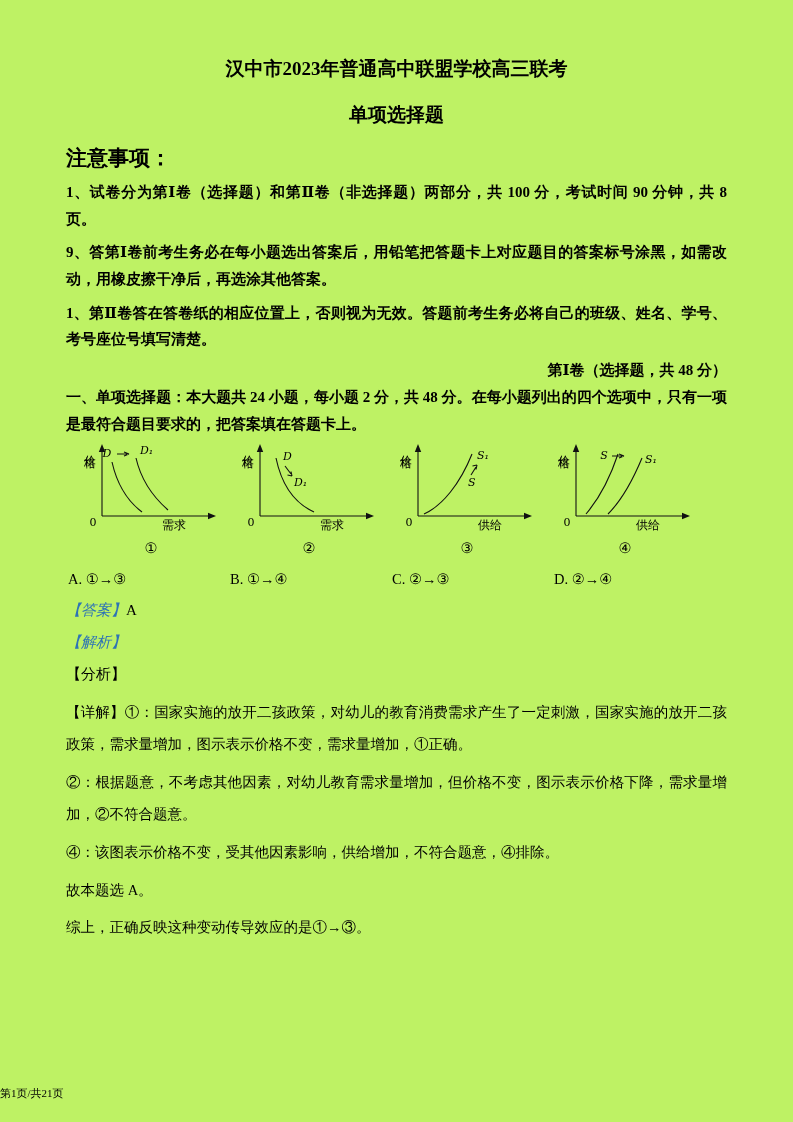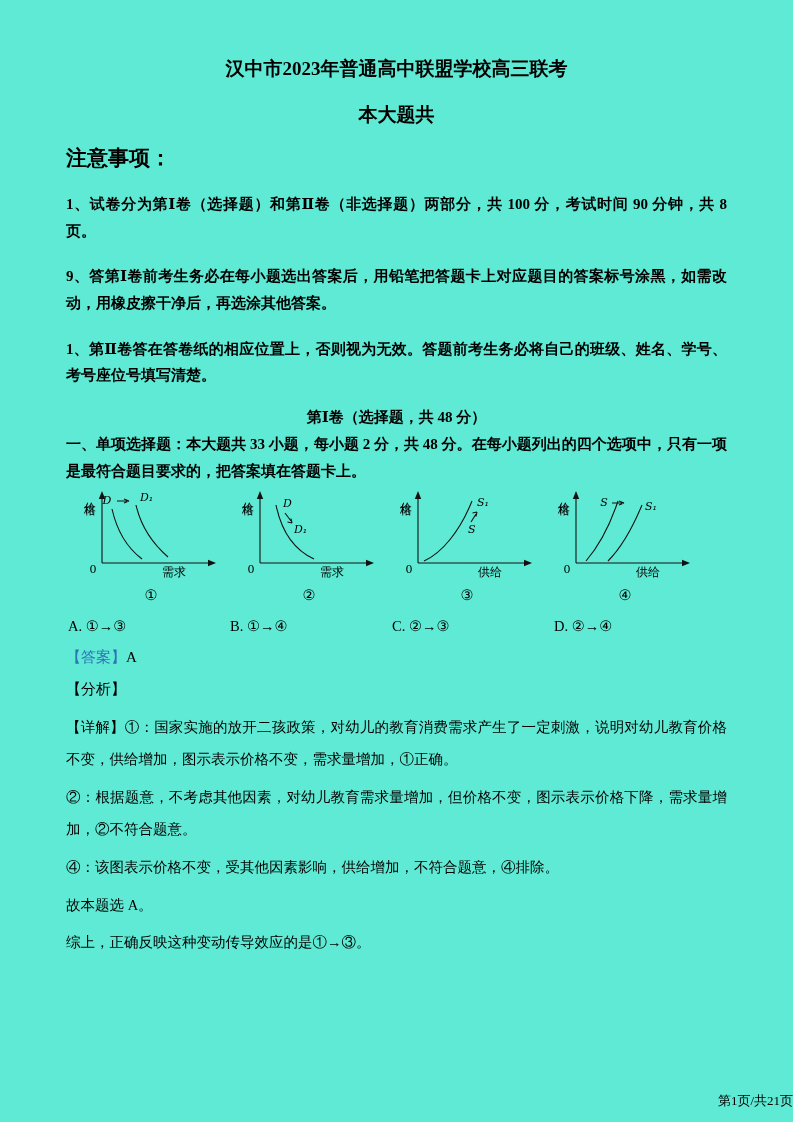--- a/index.html
+++ b/index.html
@@ -1,62 +1,62 @@
 <!DOCTYPE html>
 <html style="--accent-blue: #2E74B5;"><head>
 <meta charset="utf-8">
 <style>
   html,body { margin:0; padding:0; background:#ffffff; }
   .page {
     width:793px; height:1122px; position:relative; box-sizing:border-box;
-    margin:0 auto; background:#5eead4; color:#000;
+    margin:0 auto; background:#bef264; color:#000;
     font-family:"Liberation Serif","DejaVu Serif",serif;
     padding:40px 66px 7px 66px; overflow:hidden;
   }
   .title    { text-align:center; font-size:19px; font-weight:bold; margin:16px 0 0 0; }
   .subtitle { text-align:center; font-size:19px; font-weight:bold; margin:20px 0 16px 0; }
   .notice-heading { font-size:21px; font-weight:bold; margin:4px 0 2px 0; }
-  .notice   { font-size:15px; font-weight:bold; line-height:1.78; margin:19px 0; text-align:justify; }
-  .section-title { text-align:center; font-size:15px; font-weight:bold; margin:8px 0 4px 0; }
+  .notice   { font-size:15px; font-weight:bold; line-height:1.78; margin:7px 0; text-align:justify; }
+  .section-title { text-align:right; font-size:15px; font-weight:bold; margin:8px 0 4px 0; }
   .intro    { font-size:15px; font-weight:bold; line-height:1.8; margin:2px 0 4px 0; text-align:justify; }
   .question { font-size:14.5px; line-height:2.25; margin:4px 0 2px 0; text-align:justify; }
   .graphs-row { display:flex; margin:2px 0 0 6px; }
   .graph { position:relative; width:158px; }
   .ylab {
     position:absolute; left:9px; top:3px;
     writing-mode:vertical-rl; text-orientation:upright;
     font-size:12px; letter-spacing:2px;
   }
   .gnum { text-align:center; font-size:14.5px; margin-top:0px; }
   .graph svg text { font-family:"DejaVu Serif","DejaVu Sans",serif; }
   .curve-label { font-style:italic; font-size:11px; }
   .axis-label { font-size:12px; }
   .origin-label { font-size:11px; }
   .options-row { display:flex; font-size:14.5px; margin:14px 0 6px 2px; }
   .options-row span { width:162px; }
   .tag-line { font-size:15px; margin:13px 0; }
-  .blue { color:var(--accent-blue,#2E74B5); }
+  .blue { color:var(--accent-blue,#2E74B5);font-style:italic; }
   .detail { font-size:14.5px; line-height:2.2; margin:6px 0; text-align:justify; }
-  .footer { position:absolute; bottom:12px; left:0; right:0; text-align:right; font-size:13px; }
+  .footer { position:absolute; bottom:21px; left:0; right:0; text-align:left; font-size:11px; }
 </style>
 </head>
 <body>
 
 <div class="page">
 
   <h1 class="title">汉中市2023年普通高中联盟学校高三联考</h1>
-  <h2 class="subtitle">本大题共</h2>
+  <h2 class="subtitle">单项选择题</h2>
 
   <p class="notice-heading">注意事项：</p>
   <p class="notice">1、试卷分为第Ⅰ卷（选择题）和第Ⅱ卷（非选择题）两部分，共 100 分，考试时间 90 分钟，共 8 页。</p>
   <p class="notice">9、答第Ⅰ卷前考生务必在每小题选出答案后，用铅笔把答题卡上对应题目的答案标号涂黑，如需改动，用橡皮擦干净后，再选涂其他答案。</p>
   <p class="notice">1、第Ⅱ卷答在答卷纸的相应位置上，否则视为无效。答题前考生务必将自己的班级、姓名、学号、考号座位号填写清楚。</p>
 
   <h3 class="section-title">第Ⅰ卷（选择题，共 48 分）</h3>
-  <p class="intro">一、单项选择题：本大题共 33 小题，每小题 2 分，共 48 分。在每小题列出的四个选项中，只有一项是最符合题目要求的，把答案填在答题卡上。</p>
+  <p class="intro">一、单项选择题：本大题共 24 小题，每小题 2 分，共 48 分。在每小题列出的四个选项中，只有一项是最符合题目要求的，把答案填在答题卡上。</p>
 
 
   <div class="graphs-row">
 
     <div class="graph">
       <div class="ylab">价格</div>
       <svg width="158" height="94" viewBox="0 0 158 94">
         <g stroke="#111" stroke-width="1.1" fill="none">
           <line x1="30" y1="8" x2="30" y2="74"></line>
           <line x1="30" y1="74" x2="138" y2="74"></line>
@@ -145,23 +145,24 @@
   <div class="options-row">
     <span>A. ①→③</span>
     <span>B. ①→④</span>
     <span>C. ②→③</span>
     <span>D. ②→④</span>
   </div>
 
   <p class="tag-line">
     <span class="blue">【答案】</span><span>A</span>
   </p>
+  <p class="tag-line blue">【解析】</p>
   <p class="tag-line">【分析】</p>
 
-  <p class="detail">【详解】①：国家实施的放开二孩政策，对幼儿的教育消费需求产生了一定刺激，说明对幼儿教育价格不变，供给增加，图示表示价格不变，需求量增加，①正确。</p>
+  <p class="detail">【详解】①：国家实施的放开二孩政策，对幼儿的教育消费需求产生了一定刺激，国家实施的放开二孩政策，需求量增加，图示表示价格不变，需求量增加，①正确。</p>
   <p class="detail">②：根据题意，不考虑其他因素，对幼儿教育需求量增加，但价格不变，图示表示价格下降，需求量增加，②不符合题意。</p>
   <p class="detail">④：该图表示价格不变，受其他因素影响，供给增加，不符合题意，④排除。</p>
   <p class="detail">故本题选 A。</p>
   <p class="detail">综上，正确反映这种变动传导效应的是①→③。</p>
 
   <div class="footer">第1页/共21页</div>
 
 </div>
 
 </body></html>

